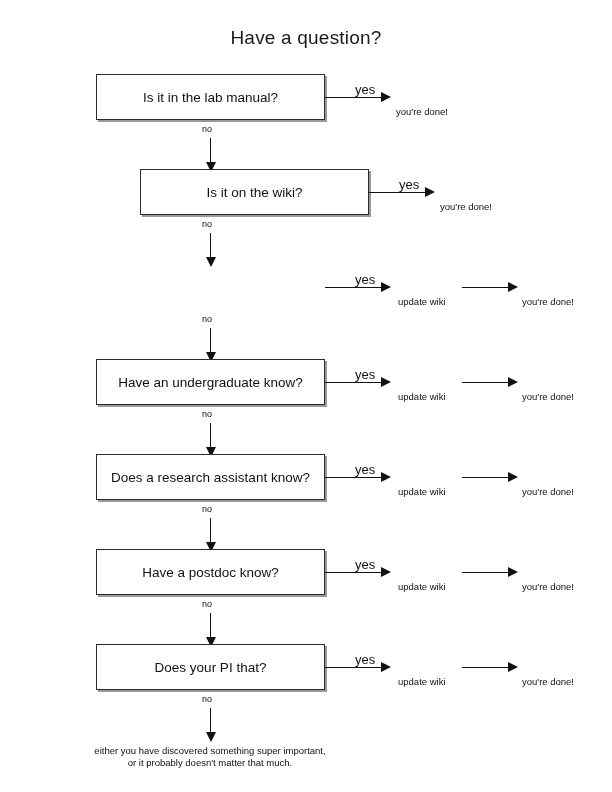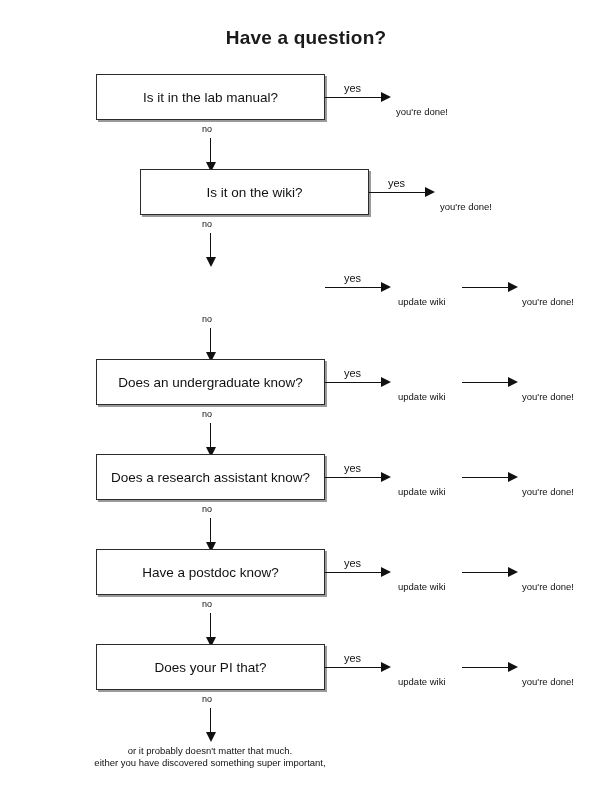--- a/index.html
+++ b/index.html
@@ -18,21 +18,20 @@
 
   #chart-title {
     position: absolute;
     left: 0;
     top: 27px;
     width: 612px;
     text-align: center;
     font-size: 19px;
     color: #1a1a1a;
     letter-spacing: 0.2px;
-    font-weight: bold;
   }
 
   .flow-row {
     position: absolute;
     left: 0;
     width: 612px;
     height: 46px;
   }
 
   .decision-box {
@@ -60,23 +59,23 @@
   .yes-line {
     position: absolute;
     left: 325px;
     top: 22.5px;
     width: 58px;
     height: 1.3px;
     background: #111111;
   }
   .yes-label {
     position: absolute;
-    left: 344px;
+    left: 355px;
     top: 8px;
-    font-size: 11px;
+    font-size: 13px;
     color: #111111;
   }
   .arrow-head-right {
     position: absolute;
     top: 17.5px;
     width: 0;
     height: 0;
     border-top: 5px solid transparent;
     border-bottom: 5px solid transparent;
     border-left: 10px solid #111111;
@@ -196,21 +195,21 @@
   <div class="terminal-text done-far">you're done!</div>
 </div>
 <div class="no-connector" style="top:314px;">
   <div class="no-label">no</div>
   <div class="no-line"></div>
   <div class="arrow-head-down"></div>
 </div>
 
 <div class="flow-row" style="top:359px;">
   <div class="decision-box">
-    <span class="box-label">Does an undergraduate know?</span>
+    <span class="box-label">Have an undergraduate know?</span>
   </div>
   <div class="yes-line"></div>
   <div class="yes-label">yes</div>
   <div class="arrow-head-right yes-arrow-head"></div>
   <div class="terminal-text update-wiki-text">update wiki</div>
   <div class="hop-line"></div>
   <div class="arrow-head-right hop-arrow-head"></div>
   <div class="terminal-text done-far">you're done!</div>
 </div>
 <div class="no-connector" style="top:409px;">
@@ -267,15 +266,15 @@
   <div class="arrow-head-right hop-arrow-head"></div>
   <div class="terminal-text done-far">you're done!</div>
 </div>
 <div class="no-connector" style="top:694px;">
   <div class="no-label">no</div>
   <div class="no-line"></div>
   <div class="arrow-head-down"></div>
 </div>
 
 <div id="final-note">
+  <div>either you have discovered something super important,</div>
   <div>or it probably doesn't matter that much.</div>
-  <div>either you have discovered something super important,</div>
 </div>
 
 </body></html>

